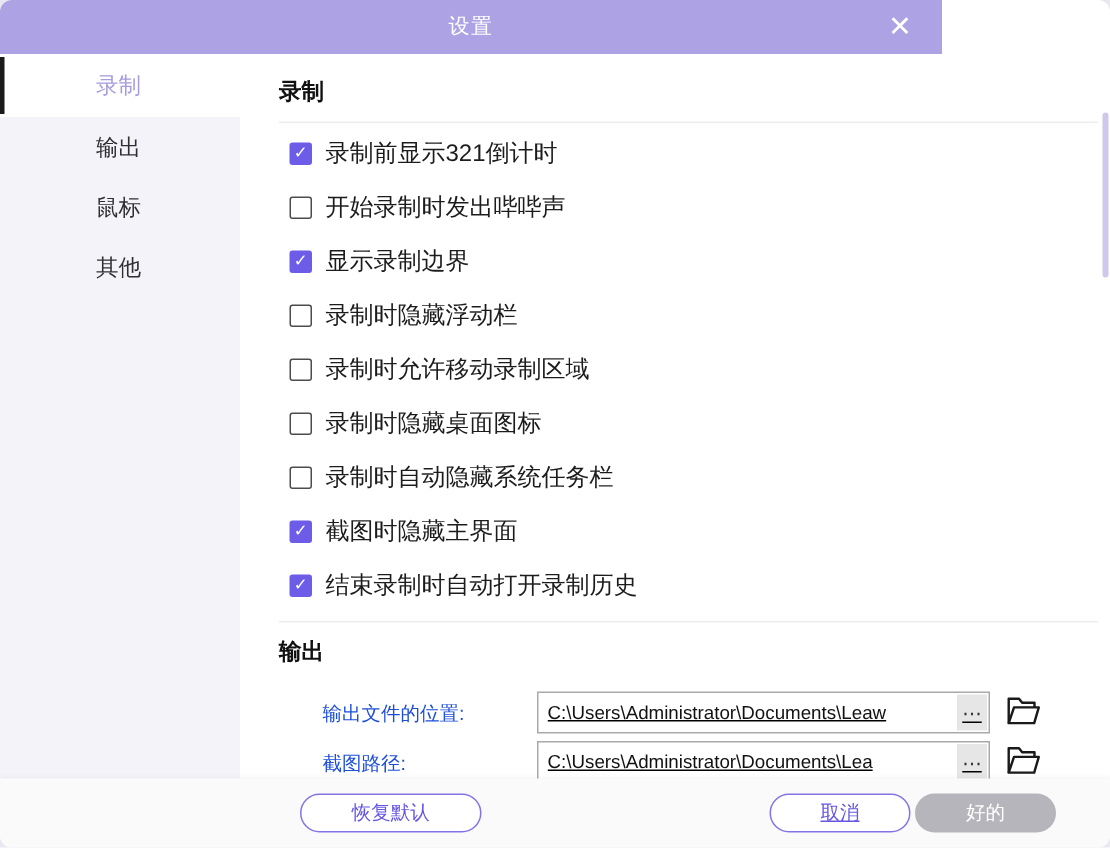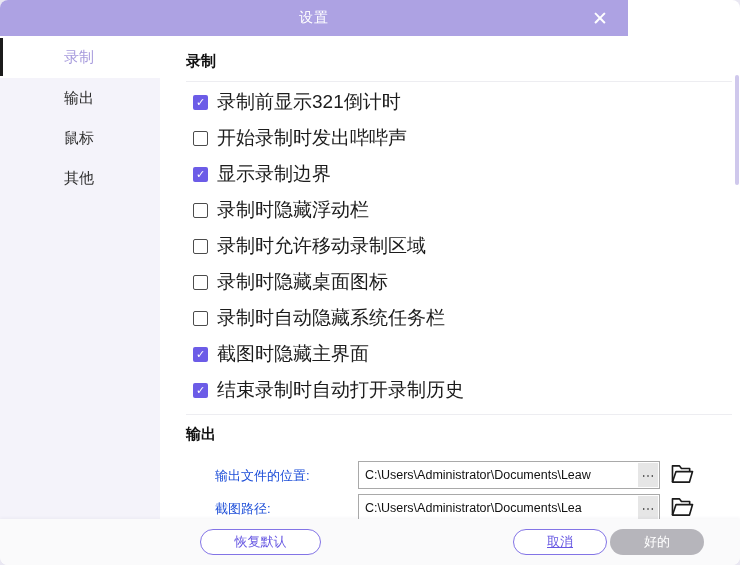--- a/index.html
+++ b/index.html
@@ -27,27 +27,27 @@
   .content { position:absolute; top:36px; left:160px; right:0; bottom:46px; background:#fff; }
   .sec-header { margin:16px 0 0 26px; font-size:15px; font-weight:600; color:#111; }
   .hdr-divider { height:1px; background:#ededf1; margin:10px 8px 0 26px; }
 
   .opt-list { margin-top:2px; }
   .opt-row { height:36px; display:flex; align-items:center; padding-left:33px; cursor:pointer; }
   .cbx { width:15px; height:15px; border:1.5px solid #4c4c4c; border-radius:2px; background:#fff;
          flex:0 0 15px; display:flex; align-items:center; justify-content:center; }
   .cbx.on { border:none; background:#6c5ce7; }
   .cbx.on::after { content:"✓"; color:#fff; font-size:11px; font-weight:bold; line-height:1; }
-  .opt-label { margin-left:9px; font-size:19px; color:#1c1c1c; }
+  .opt-label { margin-left:9px; font-size:16px; color:#1c1c1c; }
 
   .out-divider { height:1px; background:#ededf1; margin:6px 8px 0 26px; }
   .path-row { position:relative; height:33px; margin-top:0; }
   .path-row .plabel { position:absolute; left:55px; top:8px; font-size:13px; color:#1d4ed8; }
   .pfield { position:absolute; left:198px; top:2px; width:302px; height:28px; background:#fff;
-            border:1px solid #a9a9a9; display:flex; align-items:center; }
+            border:1px solid #a9a9a9; display:flex; align-items:center;text-decoration:underline; }
   .pfield input { flex:1; border:none; outline:none; font-size:12.5px; color:#111;
             padding:0 2px 0 6px; min-width:0; background:transparent;
             font-family:"Liberation Sans","DejaVu Sans",sans-serif; }
   .more-btn { width:20px; height:24px; margin-right:1px; background:#e6e6e6; border:none;
             font-size:13px; color:#333; cursor:pointer; display:flex; align-items:center;
             justify-content:center; flex:0 0 20px; }
   .folder-btn { position:absolute; left:510px; top:4px; width:24px; height:24px; background:none;
             border:none; cursor:pointer; padding:0; }
 
   

